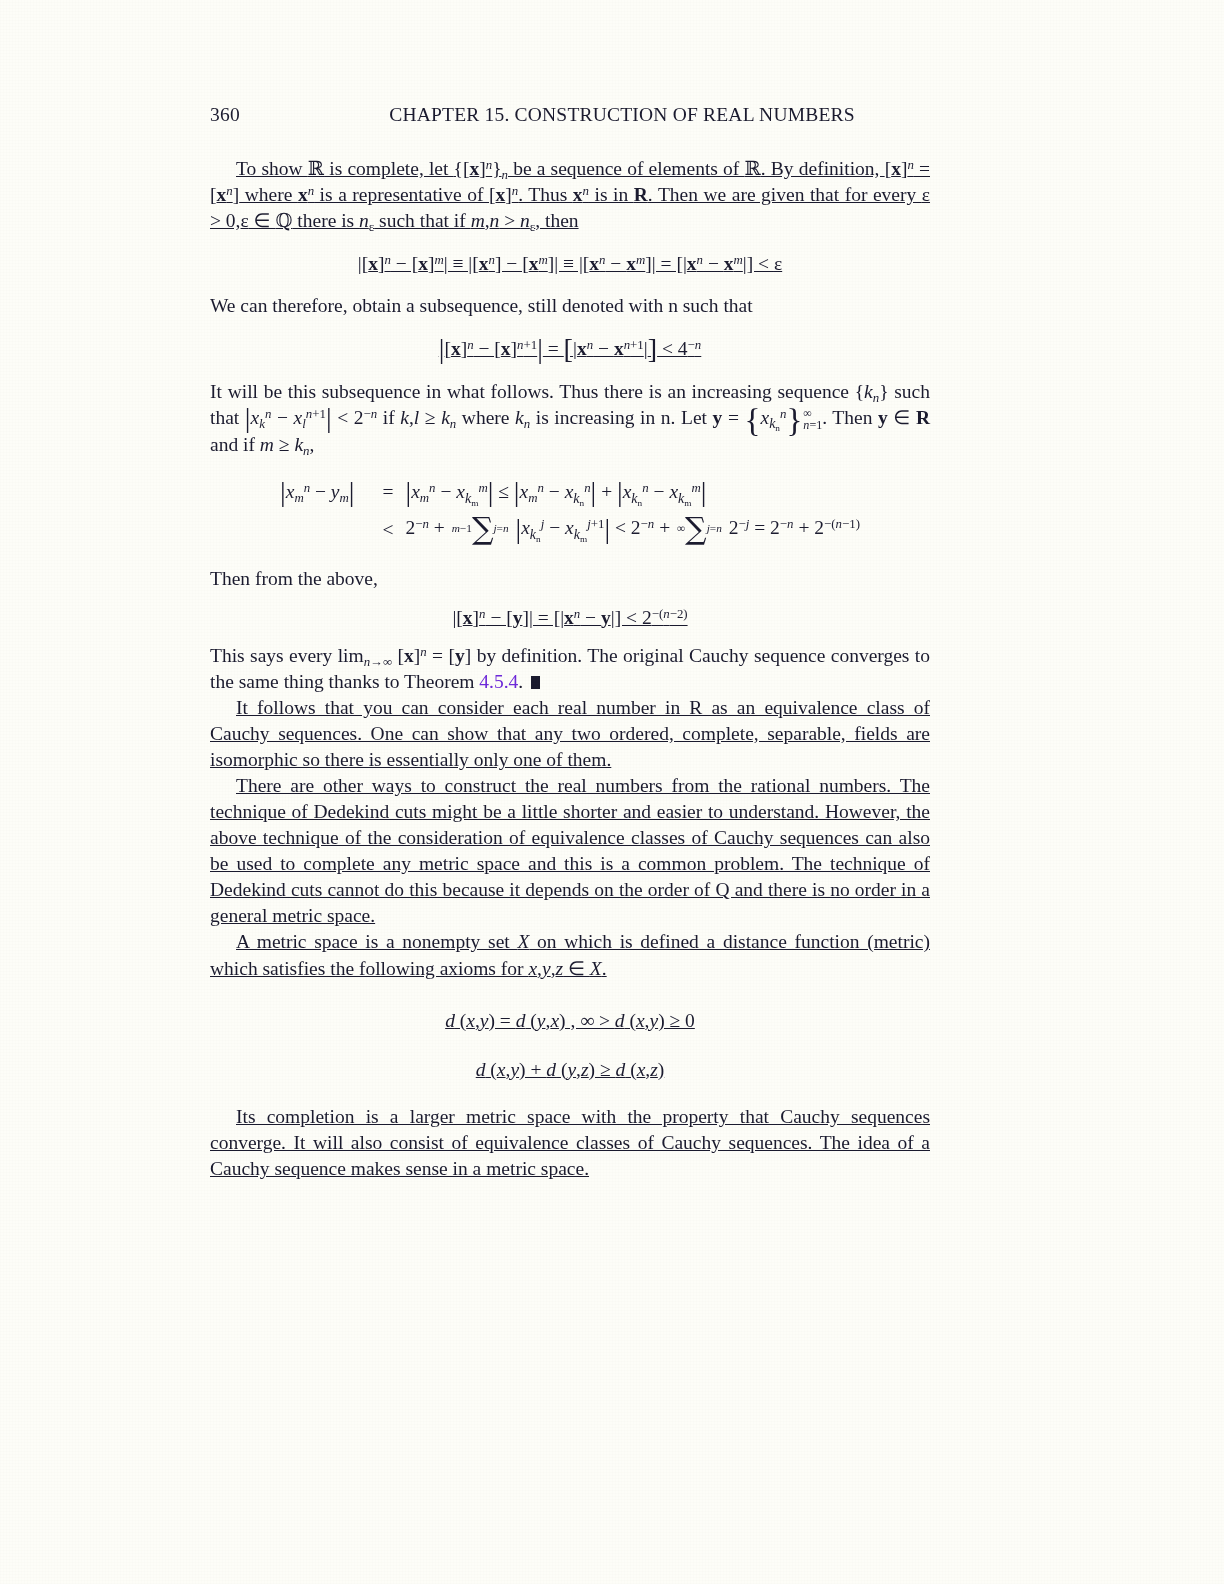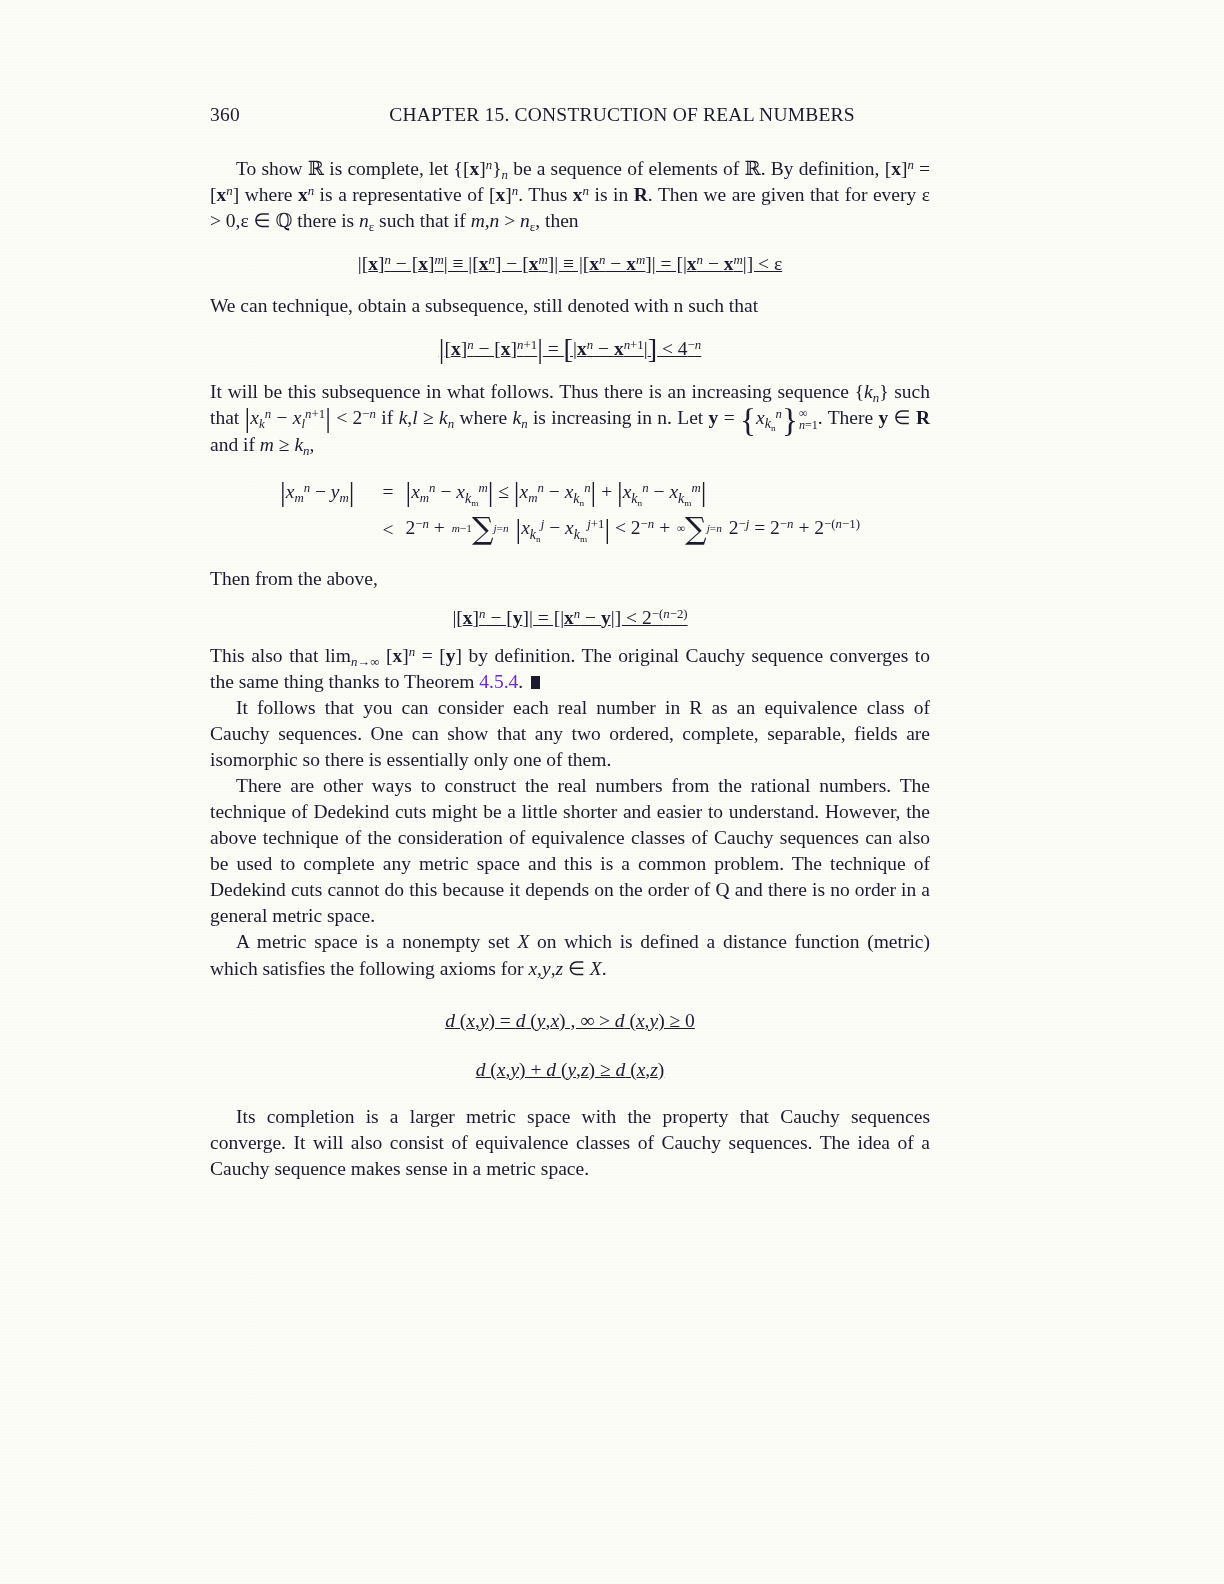--- a/index.html
+++ b/index.html
@@ -46,21 +46,21 @@
     padding-right: 16px;
   }
   p {
     margin: 0 0 0 0;
     font-size: 19.5px;
     line-height: 1.335;
     text-align: justify;
     text-justify: inter-word;
     hyphens: none;
   }
-  p.indent { text-indent: 26px; }
+  p.indent { text-indent: 26px; text-decoration: underline; }
   p.gap { margin-top: 10px; }
   .eq {
     text-align: center;
     font-size: 19.5px;
     margin: 17px 0 17px 0;
     line-height: 1.3;
     text-decoration: underline;
   }
   .eq.tight { margin: 13px 0 13px 0; }
   i, .it { font-style: italic; }
@@ -163,30 +163,30 @@
       <span class="folio">360</span>
       <span class="title">CHAPTER 15.  CONSTRUCTION OF REAL NUMBERS</span>
     </div>
 
     <p class="indent"><span>To show </span><span class="bb">ℝ</span><span> is complete, let </span>{[<b>x</b>]<sup><i>n</i></sup>}<sub><i>n</i></sub><span> be a sequence of elements of </span><span class="bb">ℝ</span><span>. By definition, </span>[<b>x</b>]<sup><i>n</i></sup> = [<b>x</b><sup><i>n</i></sup>]<span> where </span><b>x</b><sup><i>n</i></sup><span> is a representative of </span>[<b>x</b>]<sup><i>n</i></sup><span>. Thus </span><b>x</b><sup><i>n</i></sup><span> is in </span><b>R</b><span>. Then we are given that for every </span><span>ε</span> &gt; 0,<span>ε</span> ∈ <span class="bb">ℚ</span><span> there is </span><i>n</i><sub><span>ε</span></sub><span> such that if </span><i>m</i>,<i>n</i> &gt; <i>n</i><sub><span>ε</span></sub><span>, then</span></p>
 
     <div class="eq">
       |[<b>x</b>]<sup><i>n</i></sup> − [<b>x</b>]<sup><i>m</i></sup>| ≡ |[<b>x</b><sup><i>n</i></sup>] − [<b>x</b><sup><i>m</i></sup>]| ≡ |[<b>x</b><sup><i>n</i></sup> − <b>x</b><sup><i>m</i></sup>]| = [|<b>x</b><sup><i>n</i></sup> − <b>x</b><sup><i>m</i></sup>|] &lt; <span>ε</span>
     </div>
 
-    <p><span>We can technique, obtain a subsequence, still denoted with n such that</span></p>
+    <p><span>We can therefore, obtain a subsequence, still denoted with n such that</span></p>
 
     <div class="eq">
       <span class="big-abs">|</span>[<b>x</b>]<sup><i>n</i></sup> − [<b>x</b>]<sup><i>n</i>+1</sup><span class="big-abs">|</span> = <span class="big-brk">[</span>|<b>x</b><sup><i>n</i></sup> − <b>x</b><sup><i>n</i>+1</sup>|<span class="big-brk">]</span> &lt; 4<sup>−<i>n</i></sup>
     </div>
 
     <p><span>It will be this subsequence in what follows. Thus there is an increasing sequence </span>{<i>k</i><sub><i>n</i></sub>}<span> such that </span><span class="big-abs">|</span><i>x</i><sub><i>k</i></sub><sup><i>n</i></sup> − <i>x</i><sub><i>l</i></sub><sup><i>n</i>+1</sup><span class="big-abs">|</span> &lt; 2<sup>−<i>n</i></sup><span> if </span><i>k</i>,<i>l</i> ≥ <i>k</i><sub><i>n</i></sub><span> where </span><i>k</i><sub><i>n</i></sub><span> is increasing in n.  Let </span><b>y</b> = <span class="brace-big">{</span><i>x</i><sub class="subsub"><i>k</i><sub>n</sub></sub><sup><i>n</i></sup><span class="brace-big">}</span><span class="updown">
           <span>∞</span>
           <span><i>n</i>=1</span>
-        </span><span>. There </span><b>y</b> ∈ <b>R</b><span> and if </span><i>m</i> ≥ <i>k</i><sub><i>n</i></sub>,</p>
+        </span><span>. Then </span><b>y</b> ∈ <b>R</b><span> and if </span><i>m</i> ≥ <i>k</i><sub><i>n</i></sub>,</p>
 
     <div class="align-block">
       <div class="align-row">
         <div class="align-lhs"><span class="big-abs">|</span><i>x</i><sub><i>m</i></sub><sup><i>n</i></sup> − <i>y</i><sub><i>m</i></sub><span class="big-abs">|</span></div>
         <div class="align-rel">=</div>
         <div class="align-rhs"><span class="big-abs">|</span><i>x</i><sub><i>m</i></sub><sup><i>n</i></sup> − <i>x</i><sub class="subsub"><i>k</i><sub>m</sub></sub><sup><i>m</i></sup><span class="big-abs">|</span> ≤ <span class="big-abs">|</span><i>x</i><sub><i>m</i></sub><sup><i>n</i></sup> − <i>x</i><sub class="subsub"><i>k</i><sub>n</sub></sub><sup><i>n</i></sup><span class="big-abs">|</span> + <span class="big-abs">|</span><i>x</i><sub class="subsub"><i>k</i><sub>n</sub></sub><sup><i>n</i></sup> − <i>x</i><sub class="subsub"><i>k</i><sub>m</sub></sub><sup><i>m</i></sup><span class="big-abs">|</span></div>
       </div>
       <div class="align-row">
         <div class="align-lhs"></div>
         <div class="align-rel">&lt;</div>
@@ -201,21 +201,21 @@
             </span> 2<sup>−<i>j</i></sup> = 2<sup>−<i>n</i></sup> + 2<sup>−(<i>n</i>−1)</sup></div>
       </div>
     </div>
 
     <p><span>Then from the above,</span></p>
 
     <div class="eq tight">
       |[<b>x</b>]<sup><i>n</i></sup> − [<b>y</b>]| = [|<b>x</b><sup><i>n</i></sup> − <b>y</b>|] &lt; 2<sup>−(<i>n</i>−2)</sup>
     </div>
 
-    <p><span>This also that lim</span><sub><i>n</i>→∞</sub> [<b>x</b>]<sup><i>n</i></sup> = [<b>y</b>]<span> by definition. The original Cauchy sequence converges to the same thing thanks to Theorem </span><span class="ref">4.5.4</span><span>.</span><span class="qed"></span></p>
+    <p><span>This says every lim</span><sub><i>n</i>→∞</sub> [<b>x</b>]<sup><i>n</i></sup> = [<b>y</b>]<span> by definition. The original Cauchy sequence converges to the same thing thanks to Theorem </span><span class="ref">4.5.4</span><span>.</span><span class="qed"></span></p>
 
     <p class="indent"><span>It follows that you can consider each real number in R as an equivalence class of Cauchy sequences. One can show that any two ordered, complete, separable, fields are isomorphic so there is essentially only one of them.</span></p>
 
     <p class="indent"><span>There are other ways to construct the real numbers from the rational numbers. The technique of Dedekind cuts might be a little shorter and easier to understand. However, the above technique of the consideration of equivalence classes of Cauchy sequences can also be used to complete any metric space and this is a common problem. The technique of Dedekind cuts cannot do this because it depends on the order of Q and there is no order in a general metric space.</span></p>
 
     <p class="indent"><span>A metric space is a nonempty set </span><i>X</i><span> on which is defined a distance function (metric) which satisfies the following axioms for </span><i>x</i>,<i>y</i>,<i>z</i> ∈ <i>X</i><span>.</span></p>
 
     <div class="eq" style="margin-top:26px">
       <i>d</i> (<i>x</i>,<i>y</i>) = <i>d</i> (<i>y</i>,<i>x</i>) ,  ∞ &gt; <i>d</i> (<i>x</i>,<i>y</i>) ≥ 0
     </div>

